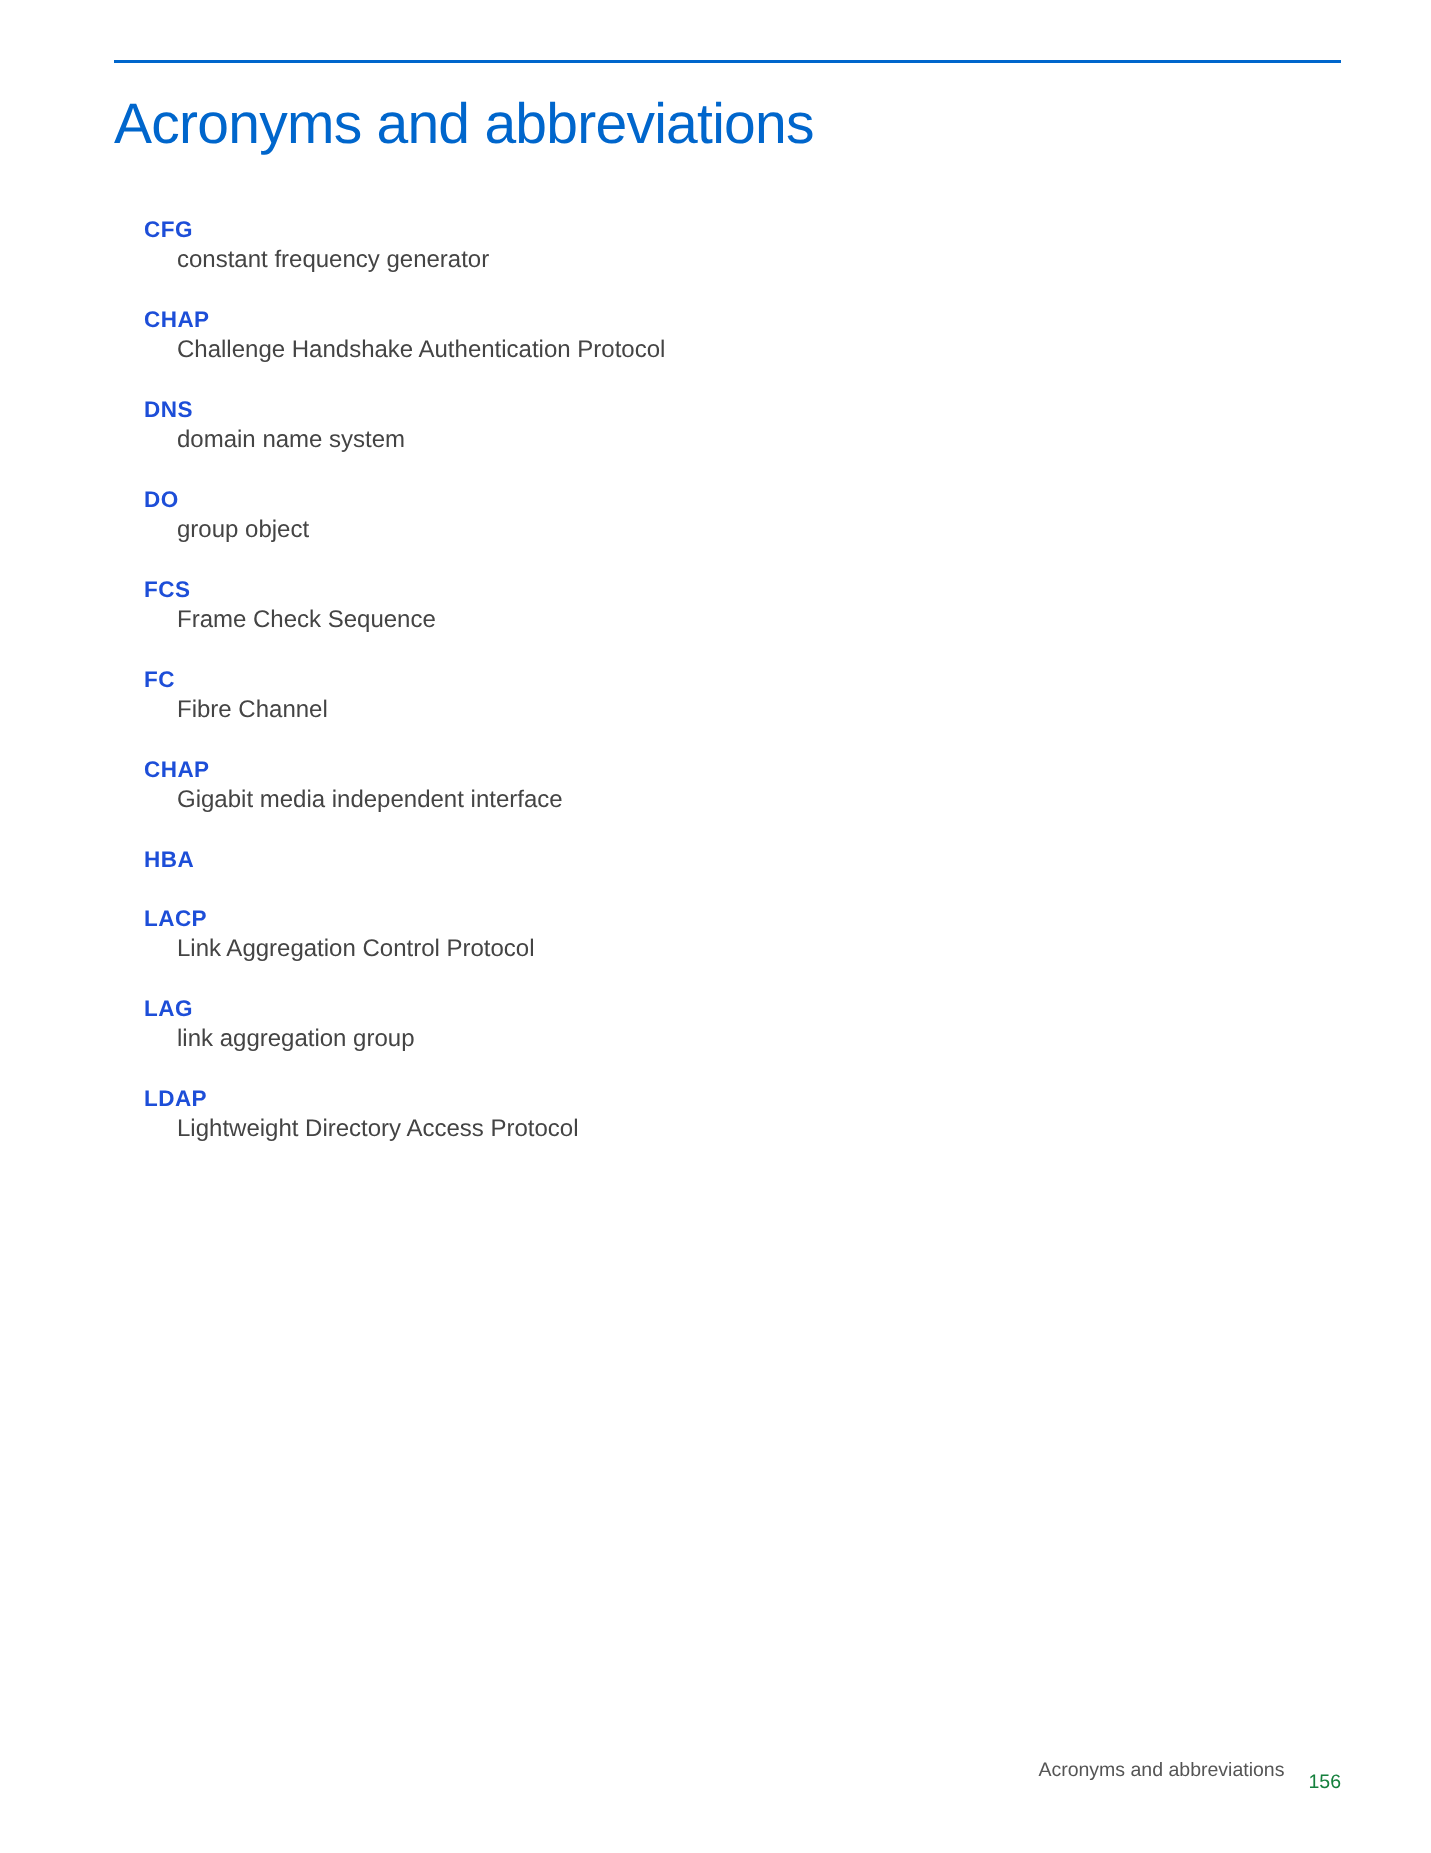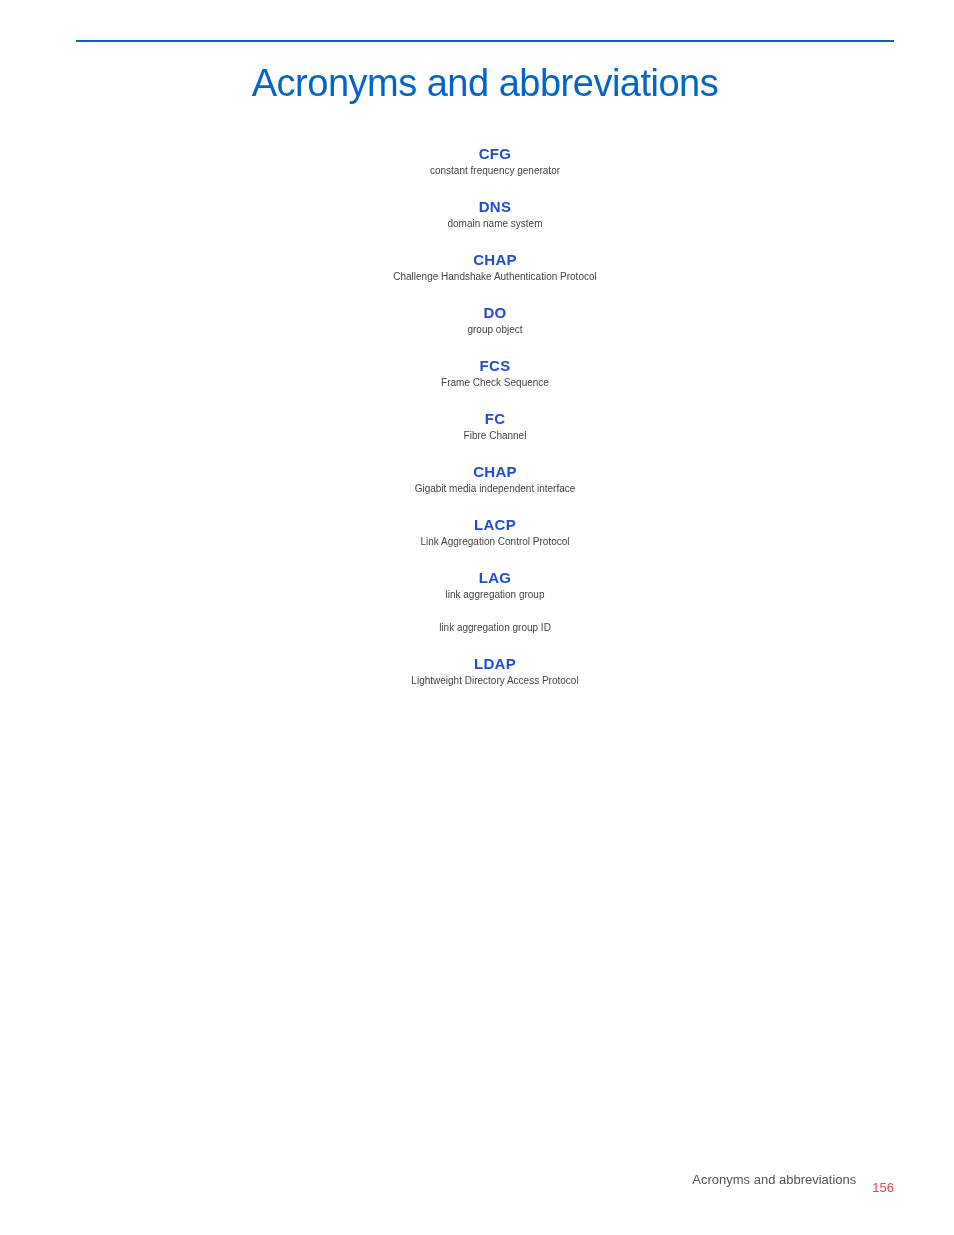--- a/index.html
+++ b/index.html
@@ -15,21 +15,20 @@
       font-family: Arial, Helvetica, sans-serif;
       color: #333333;
       position: relative;
     }
 
     .page-container {
       width: 954px;
       min-height: 1235px;
       padding: 40px 60px 60px 76px;
       position: relative;
-      text-align: center;
     }
 
     .top-rule {
       border: none;
       border-top: 2px solid #0066cc;
       margin-bottom: 20px;
     }
 
     .page-title {
       font-size: 38px;
@@ -49,96 +48,97 @@
 
     .acronym-term {
       font-size: 15px;
       font-weight: 600;
       color: #1d4ed8;
       margin-bottom: 3px;
       letter-spacing: 0.3px;
     }
 
     .acronym-definition {
-      font-size: 10px;
+      font-size: 16px;
       color: #444444;
       font-weight: 400;
+      margin-left: 22px;
     }
 
     .page-footer {
       position: absolute;
       bottom: 40px;
       right: 60px;
       font-size: 13px;
       color: #555555;
       display: flex;
       align-items: center;
       gap: 16px;
     }
 
     .footer-text {
       font-size: 13px;
       color: #555555;
     }
 
     .footer-page-number {
       font-size: 13px;
-      color: #ef4444;
+      color: #15803d;
       margin-top: 16px;
     }
   </style>
 </head>
 <body>
 
 <div class="page-container">
   <hr class="top-rule">
 
   <h1 class="page-title">Acronyms and abbreviations</h1>
 
   <div class="acronym-list">
   <div class="acronym-entry">
         <div class="acronym-term">CFG</div>
         <div class="acronym-definition">constant frequency generator</div>
       </div>
       <div class="acronym-entry">
+        <div class="acronym-term">CHAP</div>
+        <div class="acronym-definition">Challenge Handshake Authentication Protocol</div>
+      </div>
+      <div class="acronym-entry">
         <div class="acronym-term">DNS</div>
         <div class="acronym-definition">domain name system</div>
-      </div>
-      <div class="acronym-entry">
-        <div class="acronym-term">CHAP</div>
-        <div class="acronym-definition">Challenge Handshake Authentication Protocol</div>
       </div>
       <div class="acronym-entry">
         <div class="acronym-term">DO</div>
         <div class="acronym-definition">group object</div>
       </div>
       <div class="acronym-entry">
         <div class="acronym-term">FCS</div>
         <div class="acronym-definition">Frame Check Sequence</div>
       </div>
       <div class="acronym-entry">
         <div class="acronym-term">FC</div>
         <div class="acronym-definition">Fibre Channel</div>
       </div>
       <div class="acronym-entry">
         <div class="acronym-term">CHAP</div>
         <div class="acronym-definition">Gigabit media independent interface</div>
       </div>
       <div class="acronym-entry">
+        <div class="acronym-term">HBA</div>
       </div>
       <div class="acronym-entry">
         <div class="acronym-term">LACP</div>
         <div class="acronym-definition">Link Aggregation Control Protocol</div>
       </div>
       <div class="acronym-entry">
         <div class="acronym-term">LAG</div>
         <div class="acronym-definition">link aggregation group</div>
       </div>
       <div class="acronym-entry">
-        <div class="acronym-definition">link aggregation group ID</div>
       </div>
       <div class="acronym-entry">
         <div class="acronym-term">LDAP</div>
         <div class="acronym-definition">Lightweight Directory Access Protocol</div>
       </div>
     </div>
 
   <div class="page-footer">
     <span class="footer-text">Acronyms and abbreviations</span>
     <span class="footer-page-number">156</span>

